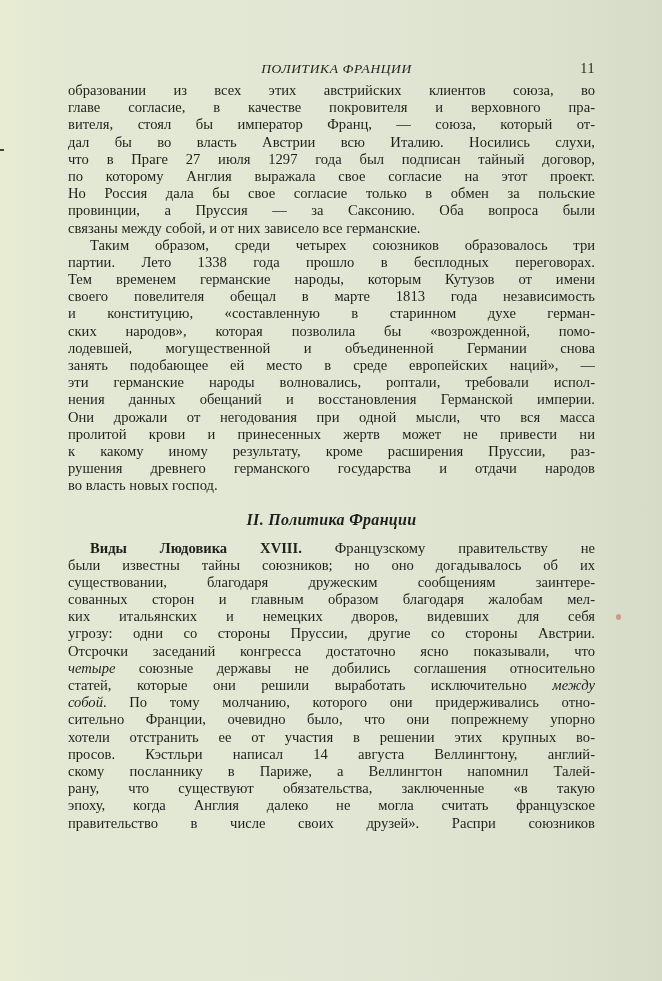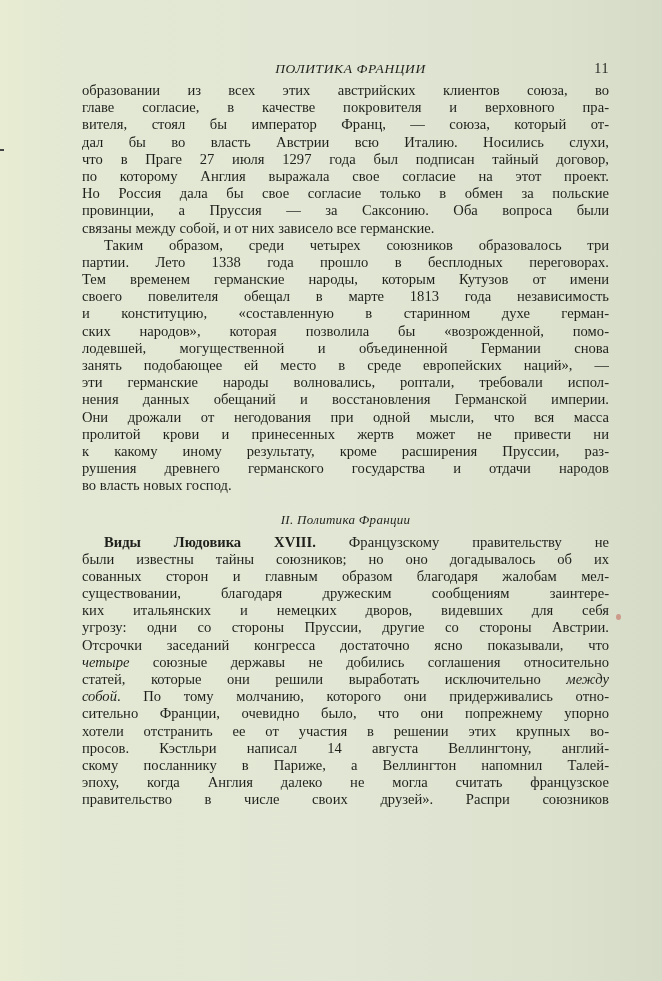--- a/index.html
+++ b/index.html
@@ -4,21 +4,21 @@
 <style>
   html, body { margin: 0; padding: 0; }
   body {
     width: 662px; height: 981px; overflow: hidden;
     background: linear-gradient(90deg, #e8ecd2 0%, #e2e8d3 10%, #e1e7d4 50%, #dbe1cd 85%, #d5dbc6 100%);
     font-family: "Liberation Serif", "DejaVu Serif", serif;
     color: #1f201c;
     position: relative;
   }
   .page {
-    position: absolute; left: 82px; top: 58px; width: 527px;
+    position: absolute; left: 68px; top: 58px; width: 527px;
   }
   .running-head {
     position: relative; height: 24px;
     font-size: 13.5px; letter-spacing: 0.6px;
   }
   .running-head .title {
     position: absolute; left: 0; right: 0; text-align: center;
     font-style: italic; top: 3px; padding-left: 10px;
   }
   .running-head .pageno {
@@ -26,23 +26,23 @@
   }
   .para { margin: 0; }
   .line {
     display: block; height: 17.2px; line-height: 17.2px;
     font-size: 14.6px; text-align: justify; text-align-last: justify;
     white-space: nowrap; overflow: hidden;
   }
   .line.last { text-align-last: left; }
   .indent { padding-left: 22px; }
   .section-heading {
-    text-align: center; font-style: italic; font-weight: normal;
-    font-size: 13px; height: 22px; line-height: 22px;
-    margin-top: 14px; margin-bottom: 3px; letter-spacing: 0.3px;
+    text-align: center; font-style: italic; font-weight: bold;
+    font-size: 16px; height: 22px; line-height: 22px;
+    margin-top: 14px; margin-bottom: 9px; letter-spacing: 0.3px;
   }
   .run-in { font-weight: bold; }
   .em { font-style: italic; }
   .spot {
     position: absolute; left: 616px; top: 614px; width: 5px; height: 6px;
     border-radius: 50%; background: #c98a7a; opacity: 0.8;
   }
   .margin-mark {
     position: absolute; left: 0; top: 149px; width: 4px; height: 2px; background: #444;
   }
@@ -86,28 +86,29 @@
       <span class="line">к какому иному результату, кроме расширения Пруссии, раз-</span>
       <span class="line">рушения древнего германского государства и отдачи народов</span>
       <span class="line last">во власть новых господ.</span>
     </div>
 
   <div class="section-heading">II. Политика Франции</div>
 
   <div class="para">
     <span class="line indent"><span class="run-in">Виды Людовика XVIII.</span><span> Французскому правительству не</span></span>
     <span class="line">были известны тайны союзников; но оно догадывалось об их</span>
+    <span class="line">существовании, благодаря дружеским сообщениям заинтере-</span>
     <span class="line">сованных сторон и главным образом благодаря жалобам мел-</span>
-    <span class="line">существовании, благодаря дружеским сообщениям заинтере-</span>
     <span class="line">ких итальянских и немецких дворов, видевших для себя</span>
     <span class="line">угрозу: одни со стороны Пруссии, другие со стороны Австрии.</span>
     <span class="line">Отсрочки заседаний конгресса достаточно ясно показывали, что</span>
     <span class="line"><span class="em">четыре</span><span> союзные державы не добились соглашения относительно</span></span>
     <span class="line"><span>статей, которые они решили выработать исключительно </span><span class="em">между</span></span>
     <span class="line"><span class="em">собой</span><span>. По тому молчанию, которого они придерживались отно-</span></span>
     <span class="line">сительно Франции, очевидно было, что они попрежнему упорно</span>
     <span class="line">хотели отстранить ее от участия в решении этих крупных во-</span>
     <span class="line">просов. Кэстльри написал 14 августа Веллингтону, англий-</span>
     <span class="line">скому посланнику в Париже, а Веллингтон напомнил Талей-</span>
+    <span class="line">рану, что существуют обязательства, заключенные «в такую</span>
     <span class="line">эпоху, когда Англия далеко не могла считать французское</span>
     <span class="line">правительство в числе своих друзей». Распри союзников</span>
   </div>
 </div>
 
 </body></html>

